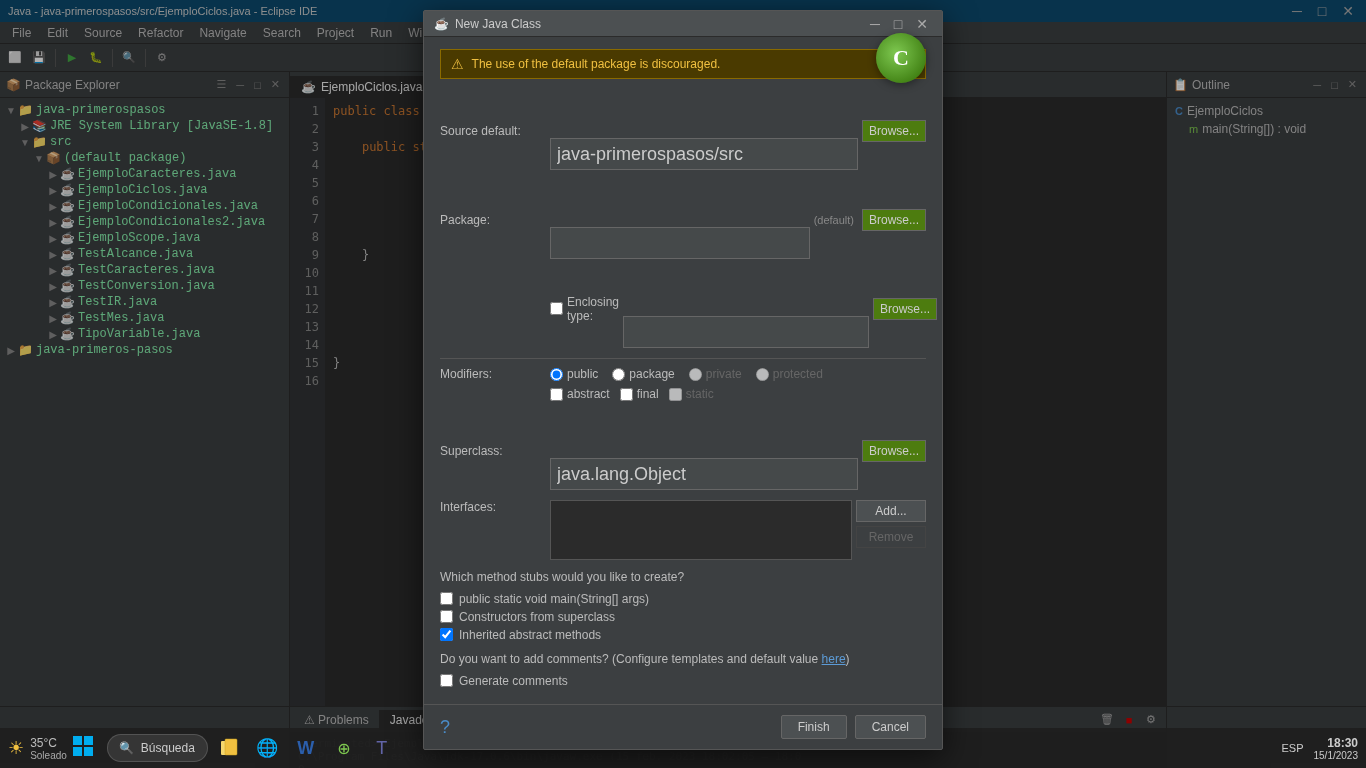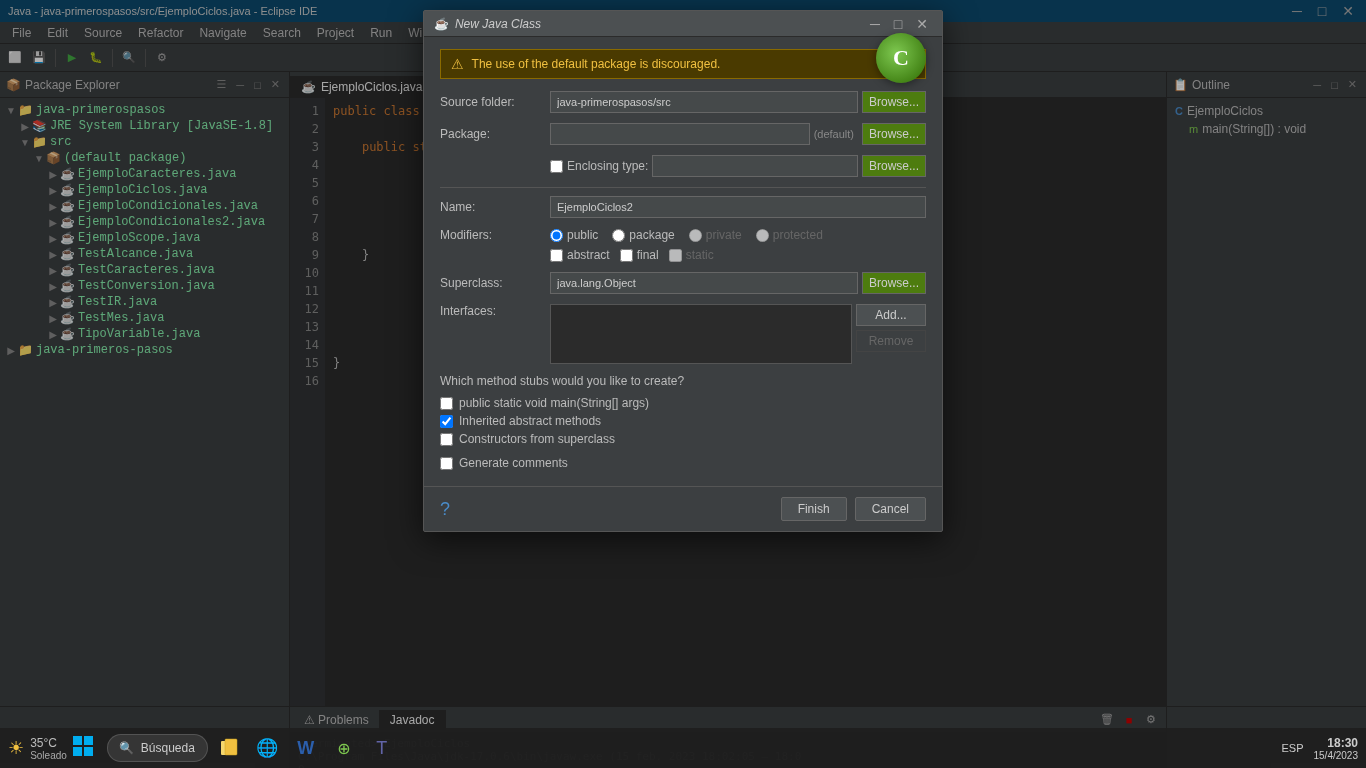--- a/index.html
+++ b/index.html
@@ -302,21 +302,21 @@
       height: 26px;
       background: #4c5052;
       display: flex;
       align-items: center;
       padding: 0 10px;
       border-bottom: 1px solid #2b2b2b;
       font-size: 12px;
       color: #ccc;
       gap: 6px;
     }
-    #modal-title-text { flex: 1; font-style: italic; }
+    #modal-title-text { flex: 1; }
     .modal-ctrl { cursor: pointer; color: #aaa; padding: 0 4px; font-size: 14px; }
     #modal-body { padding: 12px 16px; }
     #modal-warning {
       background: #4a3a00;
       border: 1px solid #8a6a00;
       padding: 6px 10px;
       margin-bottom: 12px;
       display: flex;
       align-items: center;
       gap: 8px;
@@ -330,26 +330,27 @@
       margin-bottom: 10px;
       font-size: 12px;
     }
     .form-label {
       width: 110px;
       color: #bbb;
       flex-shrink: 0;
     }
     .form-input {
       flex: 1;
-      height: 22px;
+      height: 32px;
       background: #45494a;
       border: 1px solid #666;
       color: #ccc;
       padding: 0 6px;
-      font-size: 11px;
+      font-size: 18px;
+      margin-top: 47px;
     }
     .browse-btn {
       height: 22px;
       background: #4d7c0f;
       border: 1px solid #666;
       color: #ccc;
       padding: 0 6px;
       font-size: 12px;
       cursor: pointer;
       margin-left: 4px;
@@ -375,21 +376,21 @@
       border: 1px solid #666;
       color: #ccc;
       padding: 0 10px;
       font-size: 12px;
       cursor: pointer;
       min-width: 70px;
     }
     .side-btn:disabled { color: #666; border-color: #444; background: #3c3f41; cursor: default; }
     #stubs-section { margin: 10px 0; }
     #stubs-question { font-size: 12px; color: #bbb; margin-bottom: 8px; }
-    .stubs-check { display: flex; align-items: center; gap: 6px; margin-bottom: 4px; font-size: 12px; color: #bbb; }
+    .stubs-check { display: flex; align-items: flex-start; gap: 6px; margin-bottom: 4px; font-size: 12px; color: #bbb; }
     #comments-section { font-size: 12px; color: #bbb; margin-top: 8px; }
     #comments-question { margin-bottom: 8px; }
     #comments-link { color: #5c9bd6; cursor: pointer; text-decoration: underline; }
     #modal-footer {
       display: flex;
       align-items: center;
       padding: 10px 16px;
       border-top: 1px solid #555;
       gap: 8px;
     }
@@ -671,21 +672,21 @@
       </svg>
   </div>
   <div class="taskbar-icon" style="color:#1e90ff; font-size:18px;">🌐</div>
   <div class="taskbar-icon" style="color:#2b5eab; font-size:18px; font-weight:bold;">W</div>
   <div class="taskbar-icon" style="color:#7ec850; font-size:16px;">⊕</div>
   <div class="taskbar-icon" style="color:#6264a7; font-size:18px;">T</div>
   <div id="taskbar-right">
     <span>ESP</span>
     <div id="taskbar-time">
       <div>18:30</div>
-      <div>15/4/2023</div>
+      <div>15/1/2023</div>
     </div>
   </div>
 </div>
 
 <div id="modal-overlay">
   <div id="modal">
 
     <div id="modal-titlebar">
       <span>☕</span>
       <span id="modal-title-text">New Java Class</span>
@@ -700,21 +701,21 @@
         <div class="java-logo">C</div>
       </div>
 
 
       <div id="modal-warning">
         <span class="warning-icon">⚠</span>
         <span>The use of the default package is discouraged.</span>
       </div>
 
       <div class="modal-form-row">
-        <span class="form-label">Source folder:</span>
+        <span class="form-label">Source default:</span>
         <input type="text" class="form-input" value="java-primerospasos/src" style="">
         <button class="browse-btn">Browse...</button>
       </div>
 
       <div class="modal-form-row">
         <span class="form-label">Package:</span>
         <input type="text" class="form-input" placeholder="" style="">
         <span style="color:#888; font-size:11px; margin: 0 4px;">(default)</span>
         <button class="browse-btn">Browse...</button>
       </div>
@@ -722,24 +723,20 @@
       <div class="modal-form-row">
         <span class="form-label" style="width:110px;"></span>
         <input type="checkbox" style="">
         <span style="margin-left:4px;">Enclosing type:</span>
         <input type="text" class="form-input" style="margin-left: 4px;" disabled="">
         <button class="browse-btn" disabled="">Browse...</button>
       </div>
 
       <div class="form-separator"></div>
 
-      <div class="modal-form-row">
-        <span class="form-label">Name:</span>
-        <input type="text" class="form-input" value="EjemploCiclos2" style="flex: 1 1 0%;">
-      </div>
 
       <div class="modal-form-row" style="align-items:flex-start;justify-content:space-between;">
         <span class="form-label">Modifiers:</span>
         <div class="modifier-group" style="margin-left:0; flex:1;">
           <div class="modifier-row1">
             <label class="mod-radio">
               <input type="radio" name="modifier" checked="" style=""> public
             </label>
             <label class="mod-radio">
               <input type="radio" name="modifier" style=""> package
@@ -780,30 +777,33 @@
         </div>
       </div>
 
       <div id="stubs-section">
         <div id="stubs-question">Which method stubs would you like to create?</div>
         <div class="stubs-check">
           <input type="checkbox" style="">
           <span>public static void main(String[] args)</span>
         </div>
         <div class="stubs-check">
+          <input type="checkbox" style="">
+          <span>Constructors from superclass</span>
+        </div>
+        <div class="stubs-check">
           <input type="checkbox" checked="" style="">
           <span>Inherited abstract methods</span>
         </div>
-        <div class="stubs-check">
-          <input type="checkbox" style="">
-          <span>Constructors from superclass</span>
-        </div>
       </div>
 
       <div id="comments-section">
+        <div id="comments-question">
+          Do you want to add comments? (Configure templates and default value <a id="comments-link">here</a>)
+        </div>
         <div class="stubs-check">
           <input type="checkbox" style="">
           <span>Generate comments</span>
         </div>
       </div>
 
     </div>
 
     <div id="modal-footer">
       <span id="help-icon">?</span>

